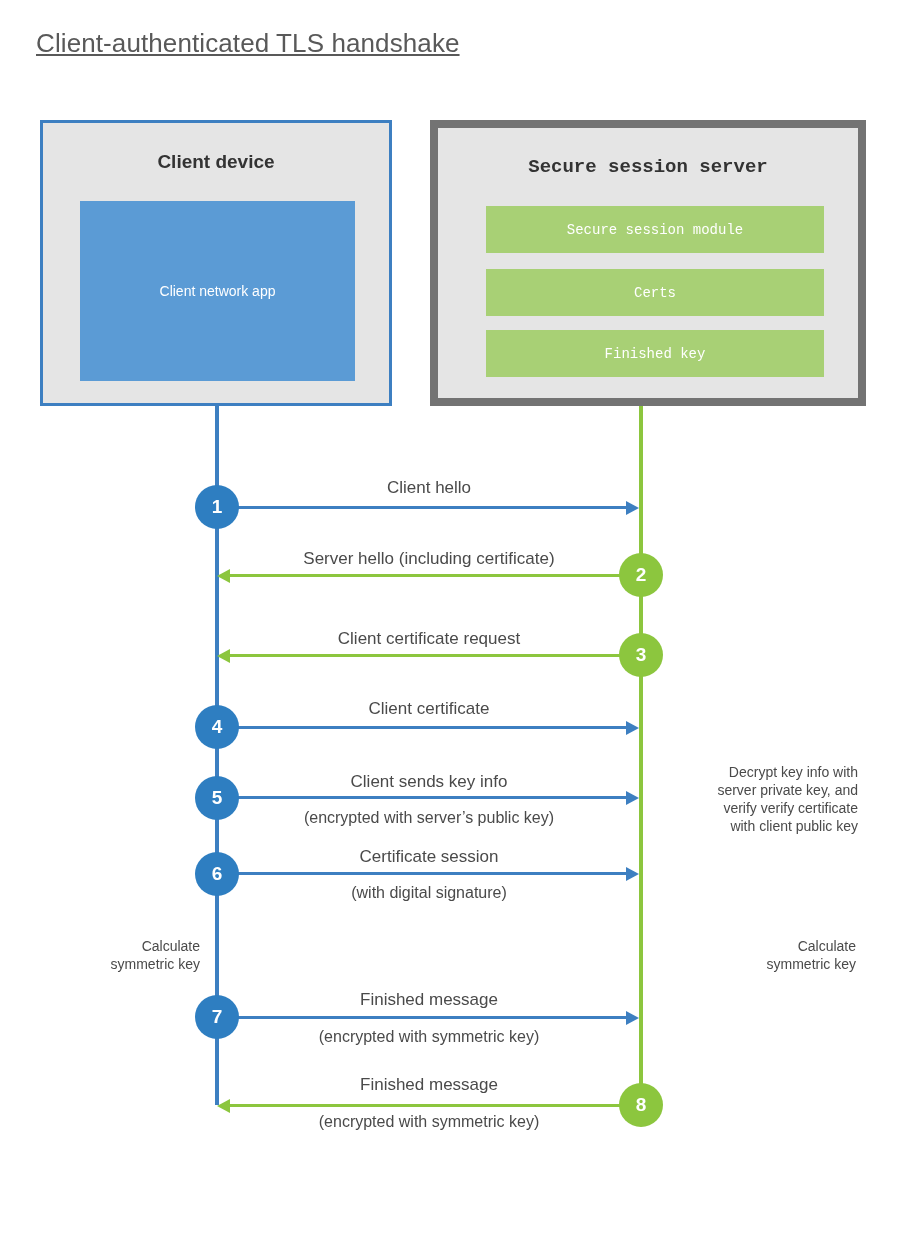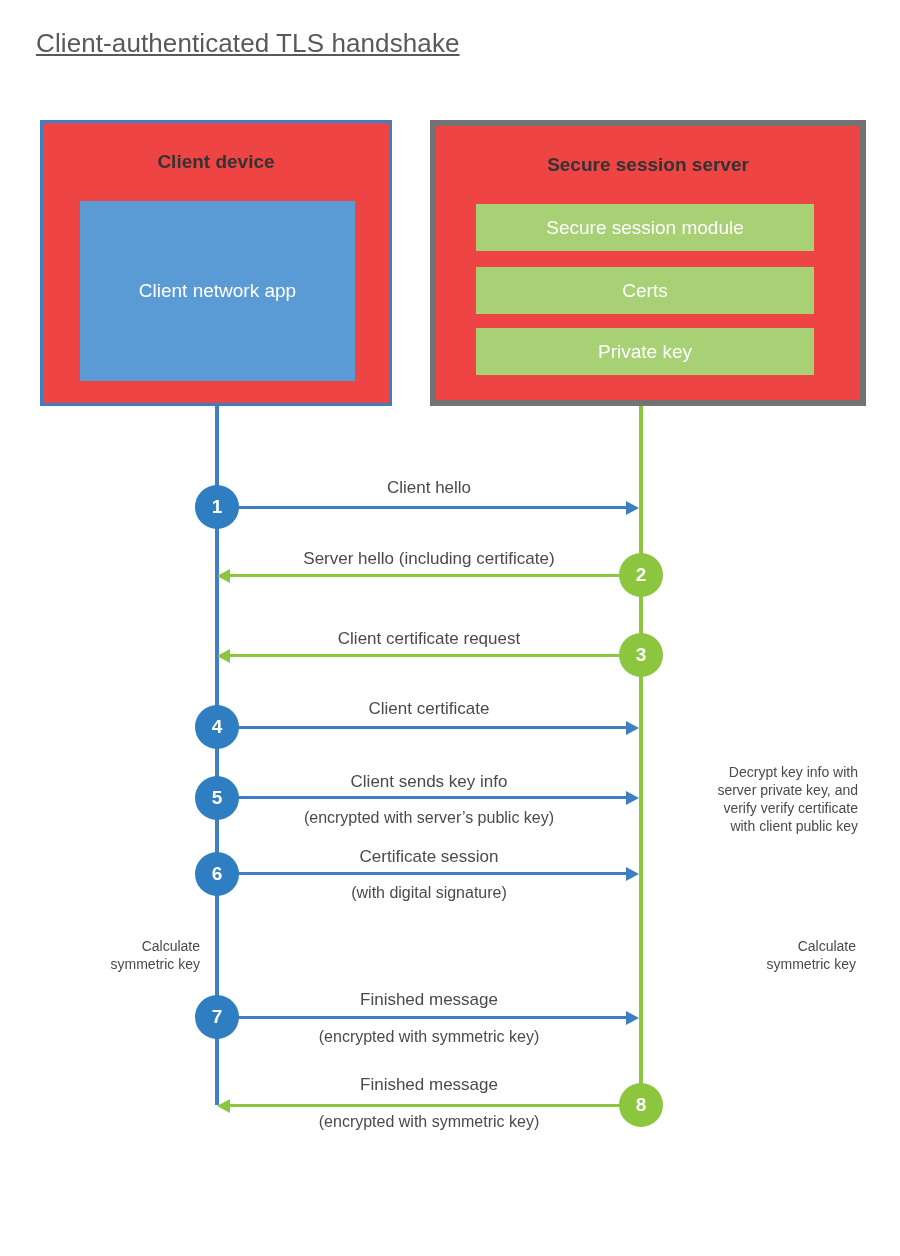--- a/index.html
+++ b/index.html
@@ -28,36 +28,37 @@
     font-weight: 400;
     color: #595959;
     letter-spacing: 0.1px;
     white-space: nowrap;
     text-decoration: underline;
   }
 
   
   .party-box {
     position: absolute;
-    background: #ef4444;
+    background: #e5e5e5;
     box-sizing: border-box;
   }
   #client-box {
     left: 40px;
     top: 120px;
     width: 352px;
     height: 286px;
     border: 3px solid #3d7fc1;
   }
   #server-box {
     left: 430px;
     top: 120px;
     width: 436px;
     height: 286px;
-    border: 6px solid #737373;
+    border: 8px solid #737373;
+    font-family: Liberation Mono, monospace;
   }
   .party-title {
     position: absolute;
     left: 0;
     right: 0;
     top: 28px;
     text-align: center;
     font-size: 19px;
     font-weight: bold;
     color: #333333;
@@ -65,37 +66,37 @@
 
   
   #client-app {
     position: absolute;
     left: 37px;
     top: 78px;
     width: 275px;
     height: 180px;
     background: #5b9bd5;
     color: #ffffff;
-    font-size: 19px;
+    font-size: 14px;
     line-height: 26px;
     display: flex;
     align-items: center;
     justify-content: center;
     text-align: center;
   }
 
   
   .server-bar {
     position: absolute;
-    left: 40px;
+    left: 48px;
     width: 338px;
     height: 47px;
     background: #a8d075;
     color: #ffffff;
-    font-size: 19px;
+    font-size: 14px;
     display: flex;
     align-items: center;
     justify-content: center;
     text-align: center;
   }
   #server-bar-0 { top: 78px; }
   #server-bar-1 { top: 141px; }
   #server-bar-2 { top: 202px; }
 
   
@@ -193,21 +194,21 @@
 
   <div class="party-box" id="client-box">
     <div class="party-title">Client device</div>
     <div id="client-app">Client network app</div>
   </div>
 
   <div class="party-box" id="server-box">
     <div class="party-title">Secure session server</div>
     <div class="server-bar" id="server-bar-0">Secure session module</div>
     <div class="server-bar" id="server-bar-1">Certs</div>
-    <div class="server-bar" id="server-bar-2">Private key</div>
+    <div class="server-bar" id="server-bar-2">Finished key</div>
   </div>
 
   <div class="lifeline" id="client-lifeline"></div>
   <div class="lifeline" id="server-lifeline"></div>
 
   <div class="arrow blue to-right" style="left:217px; top:506px; width:410px;">
     <span class="head"></span>
   </div>
   <div class="msg-label" style="left:429px; top:478px;">Client hello</div>
   <div class="step-circle blue" style="left:195px; top:485px;">1</div>

